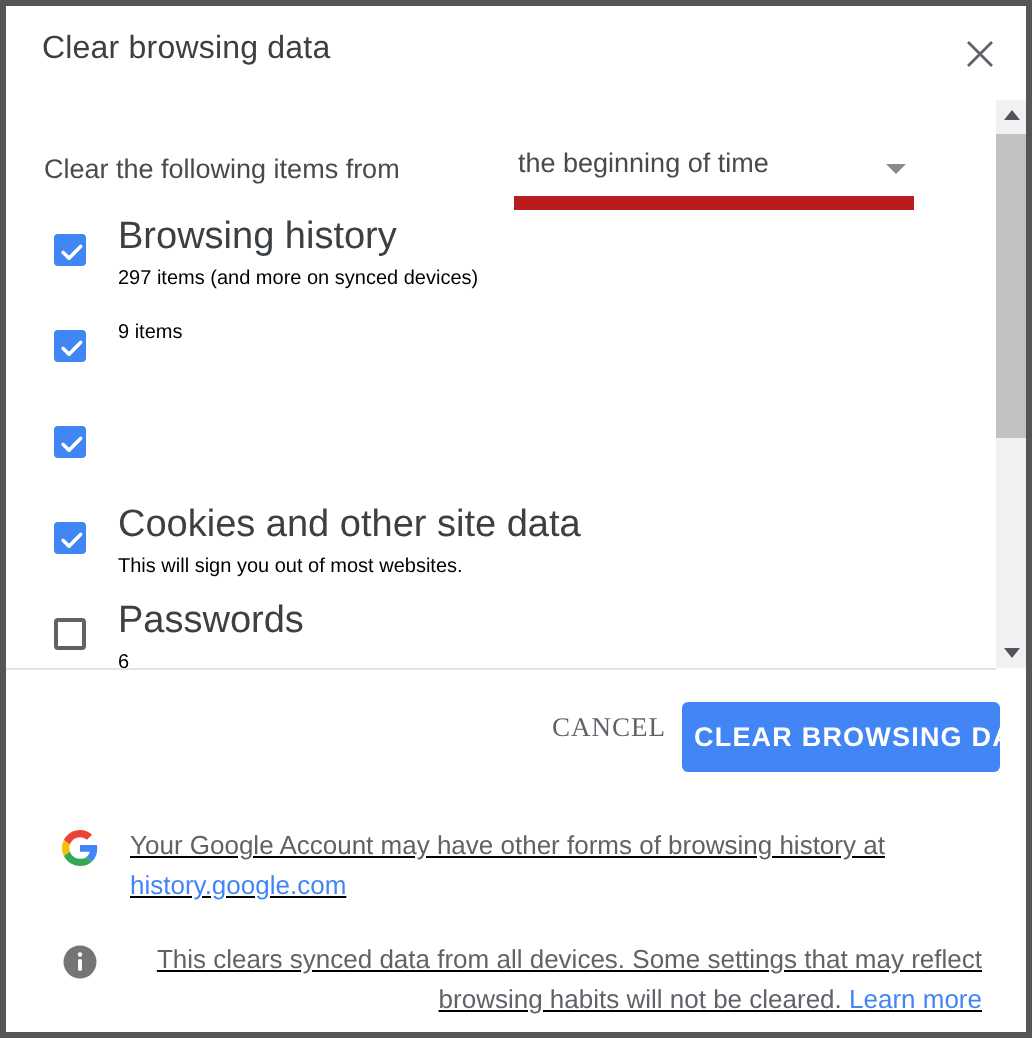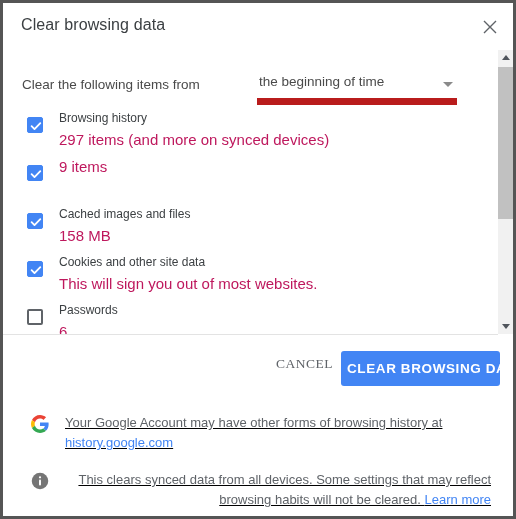--- a/index.html
+++ b/index.html
@@ -138,28 +138,28 @@
     border: 2px solid #5f6368;
   }
   .cb-box svg { position: absolute; left: 1px; top: 1px; display: block; }
   .cb-text {
     position: absolute;
     left: 56px;
     top: -2px;
     width: 420px;
   }
   .cb-label {
-    font-size: 12px;
+    font-size: 19px;
     color: #3c4043;
     line-height: 21px;
     white-space: nowrap;
   }
   .cb-sub {
-    font-size: 15px;
-    color: #be185d;
+    font-size: 10px;
+    color: #000000;
     line-height: 21px;
     white-space: nowrap;
   }
 
   
   #scrollbar {
     position: absolute;
     right: 0;
     top: 47px;
     width: 15px;
@@ -335,24 +335,20 @@
           <div class="cb-text">
             <div class="cb-sub">9 items</div>
           </div>
         </div>
         <div class="cb-row">
           <div class="cb-box checked">
             <svg width="14" height="14" viewBox="0 0 14 14" aria-hidden="true">
               <path d="M2.6 7.2 L5.5 10.1 L11.3 4.2" stroke="#ffffff" stroke-width="1.8" fill="none" stroke-linecap="round" stroke-linejoin="round"></path>
             </svg>
           </div>
-          <div class="cb-text">
-            <div class="cb-label">Cached images and files</div>
-            <div class="cb-sub">158 MB</div>
-          </div>
         </div>
         <div class="cb-row">
           <div class="cb-box checked">
             <svg width="14" height="14" viewBox="0 0 14 14" aria-hidden="true">
               <path d="M2.6 7.2 L5.5 10.1 L11.3 4.2" stroke="#ffffff" stroke-width="1.8" fill="none" stroke-linecap="round" stroke-linejoin="round"></path>
             </svg>
           </div>
           <div class="cb-text">
             <div class="cb-label">Cookies and other site data</div>
             <div class="cb-sub">This will sign you out of most websites.</div>

